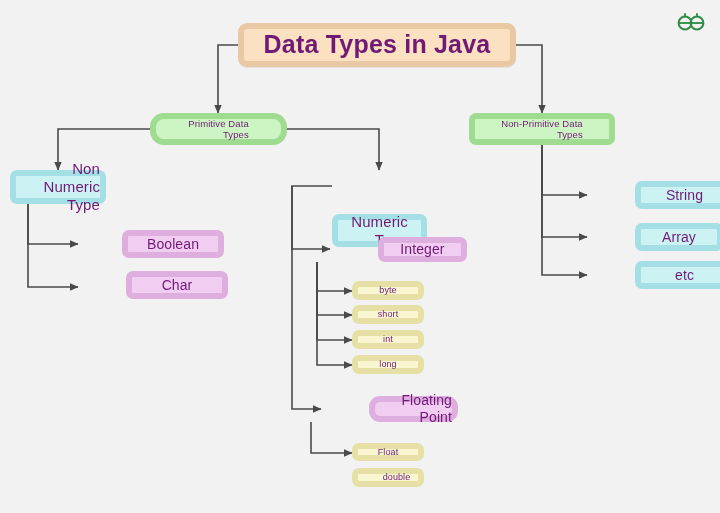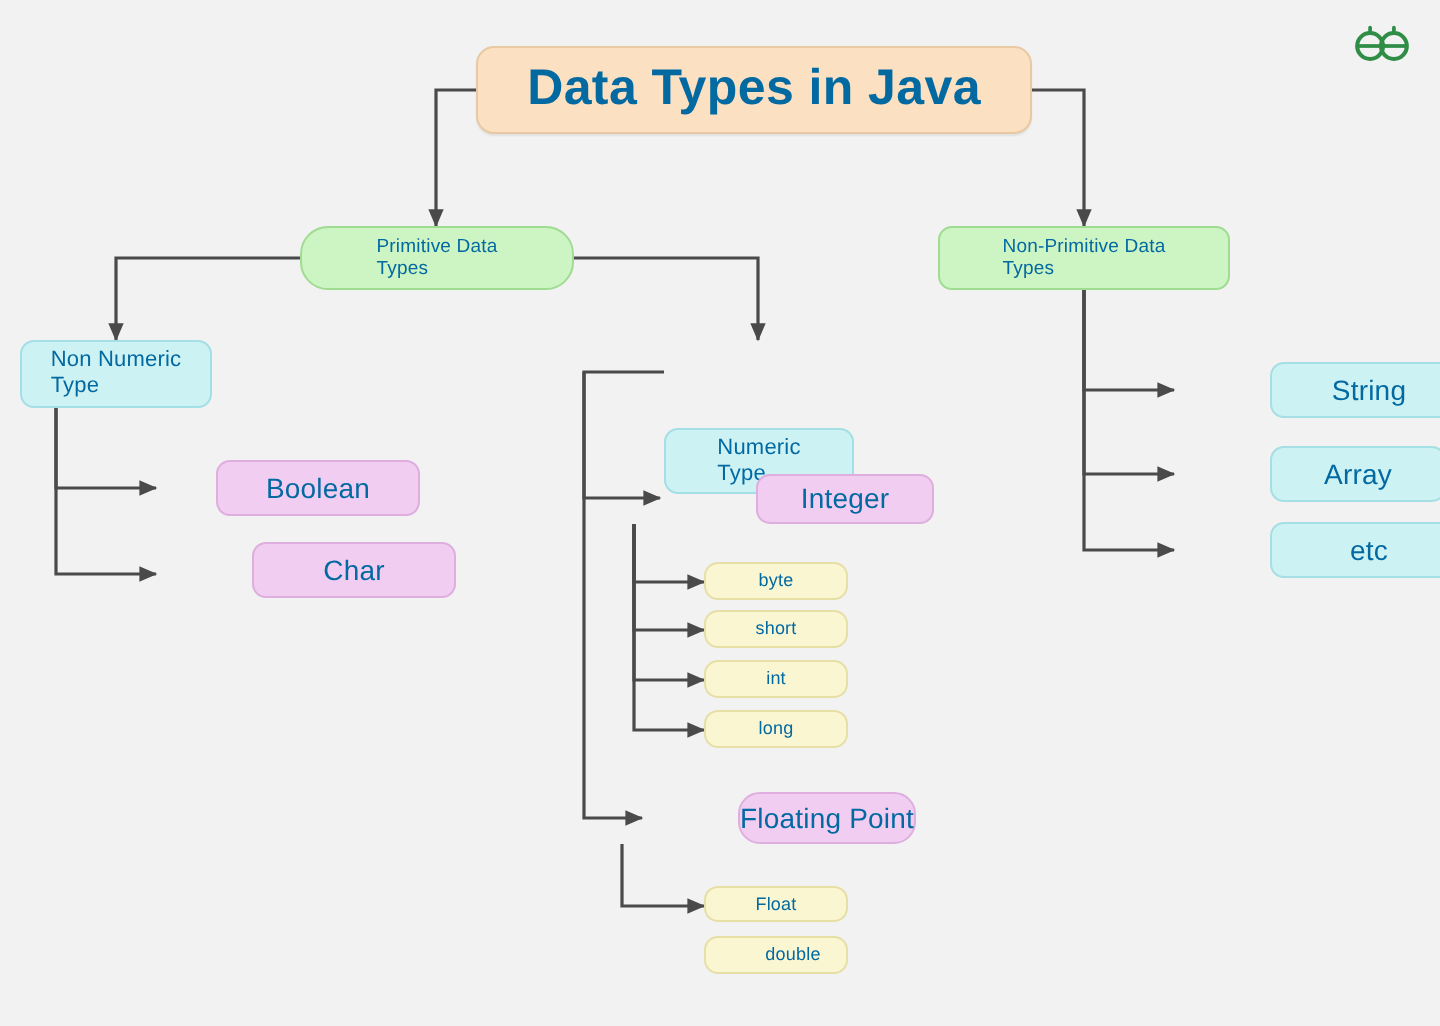--- a/index.html
+++ b/index.html
@@ -22,37 +22,37 @@
     width: 720px;
     height: 513px;
     pointer-events: none;
   }
   .node {
     position: absolute;
     box-sizing: border-box;
     display: flex;
     align-items: center;
     justify-content: center;
-    text-align: left;
+    text-align: right;
     border-radius: 7px;
-    border: 1px solid #b91c1c;
-    color: #0369a1;
+    border: 6px solid #b91c1c;
+    color: #701a75;
     line-height: 1.18;
     z-index: 3;
     letter-spacing: .1px;
   }
   .node.title {
     border-radius: 9px;
     font-size: 25px;
     font-weight: 700;
     letter-spacing: .2px;
     box-shadow: 0 1px 1px rgba(0,0,0,.07);
   }
   .node.lvl1 { font-size: 9.5px; }
-  .node.lvl2 { font-size: 11px; }
+  .node.lvl2 { font-size: 15px; }
   .node.leaf { font-size: 14px; margin-left: 48px; }
   .node.small { font-size: 9px; }
 
   .logo {
     position: absolute;
     right: 12px;
     top: 10px;
     width: 34px;
     height: 26px;
     z-index: 5;
@@ -98,21 +98,21 @@
       </div>
       <div class="node lvl1" style="left: 469px; top: 113px; width: 146px; height: 32px; background: rgb(205, 245, 196); border-color: rgb(159, 220, 146);">
         <span>Non-Primitive Data<br>Types</span>
       </div>
       <div class="node lvl2" style="left: 10px; top: 170px; width: 96px; height: 34px; background: rgb(204, 242, 244); border-color: rgb(163, 223, 228);">
         <span>Non Numeric<br>Type</span>
       </div>
       <div class="node lvl2" style="left: 332px; top: 170px; width: 95px; height: 33px; background: rgb(204, 242, 244); border-color: rgb(163, 223, 228); margin-top: 44px;">
         <span>Numeric<br>Type</span>
       </div>
-      <div class="node leaf" style="left: 60px; top: 230px; width: 102px; height: 28px; background: rgb(242, 205, 242); border-color: rgb(222, 174, 222);">
+      <div class="node leaf" style="left: 74px; top: 230px; width: 102px; height: 28px; background: rgb(242, 205, 242); border-color: rgb(222, 174, 222);">
         <span>Boolean</span>
       </div>
       <div class="node leaf" style="left: 78px; top: 271px; width: 102px; height: 28px; background: rgb(242, 205, 242); border-color: rgb(222, 174, 222);">
         <span>Char</span>
       </div>
       <div class="node leaf" style="left: 330px; top: 237px; width: 89px; height: 25px; background: rgb(242, 205, 242); border-color: rgb(222, 174, 222);">
         <span>Integer</span>
       </div>
       <div class="node small" style="left: 352px; top: 281px; width: 72px; height: 19px; background: rgb(250, 246, 210); border-color: rgb(230, 223, 166);">
         <span>byte</span>

